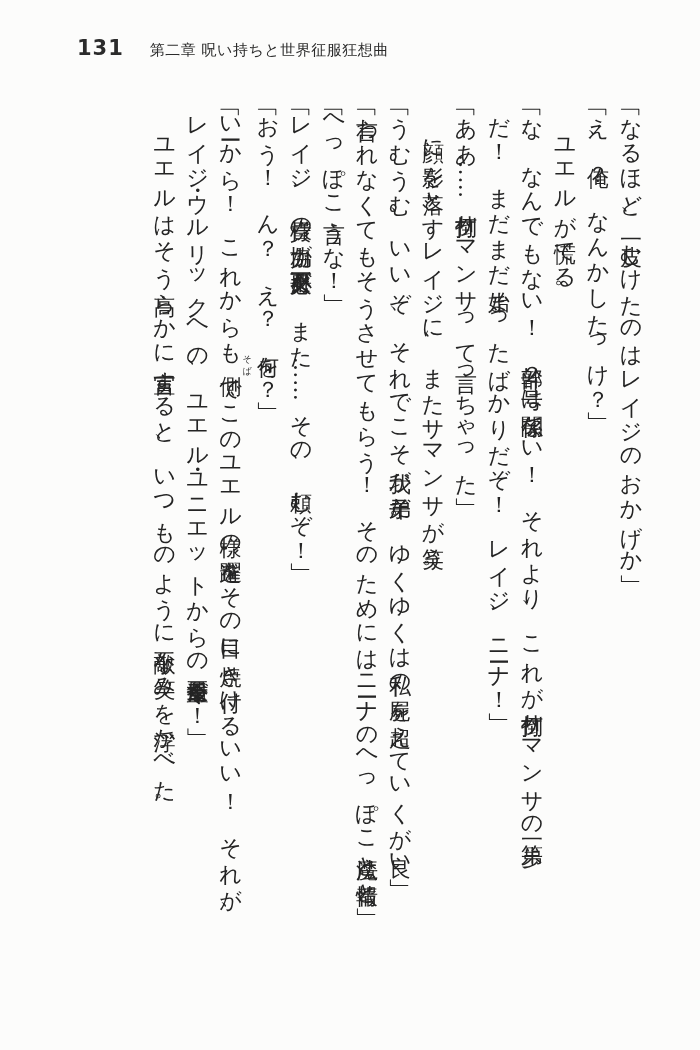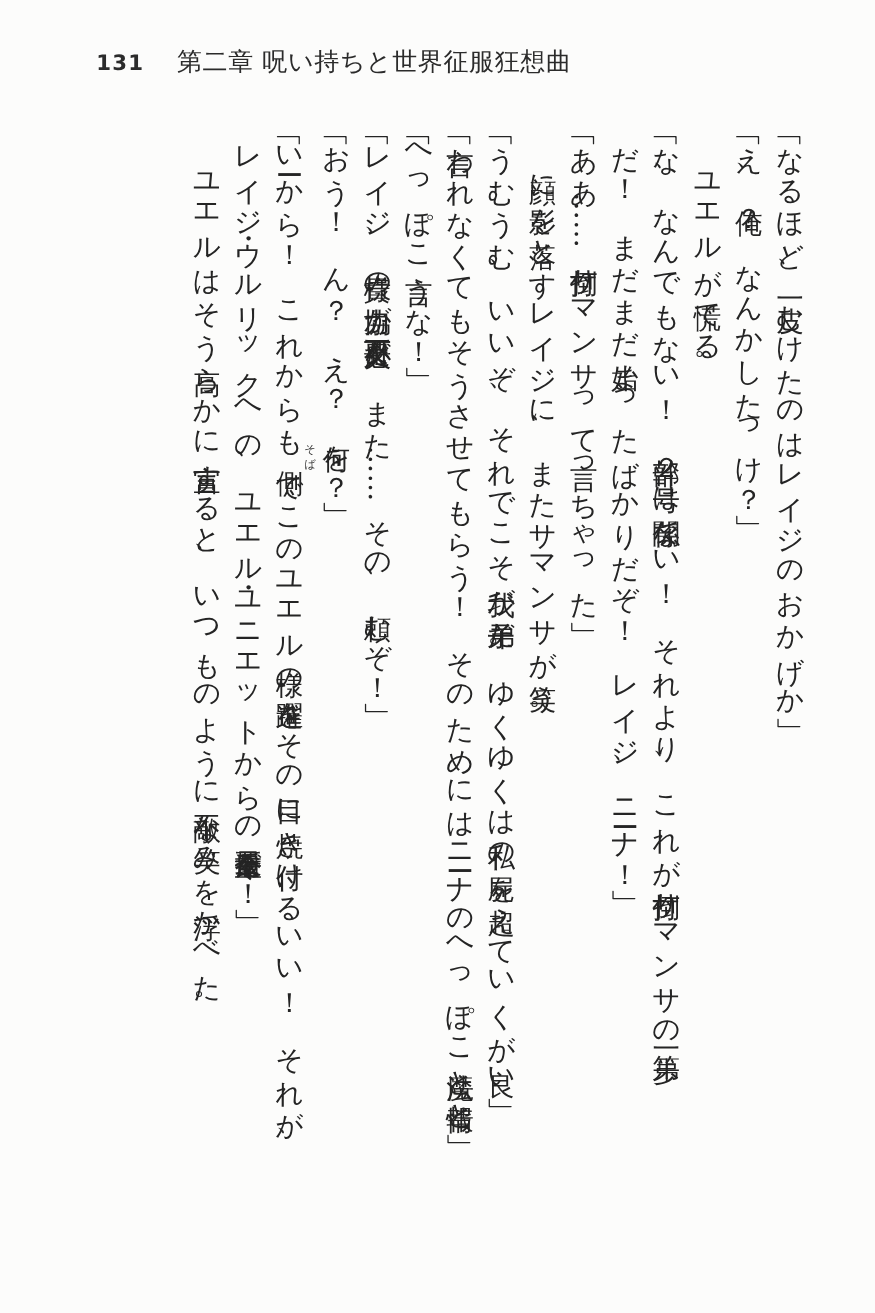--- a/index.html
+++ b/index.html
@@ -23,27 +23,27 @@
     position: absolute;
     top: 36px;
     left: 77px;
     display: flex;
     align-items: baseline;
     font-family: "DejaVu Sans", "Liberation Sans", sans-serif;
     color: #2b2b2b;
     white-space: nowrap;
   }
   .page-num {
-    font-size: 17px;
+    font-size: 21px;
     font-weight: 700;
     letter-spacing: 1px;
     margin-right: 26px;
   }
   .chapter {
-    font-size: 20px;
+    font-size: 15px;
     font-weight: 500;
     letter-spacing: 0.5px;
   }
   
   .vtext {
     position: absolute;
     top: 102px;
     right: 52px;
     height: 908px;
     writing-mode: vertical-rl;

